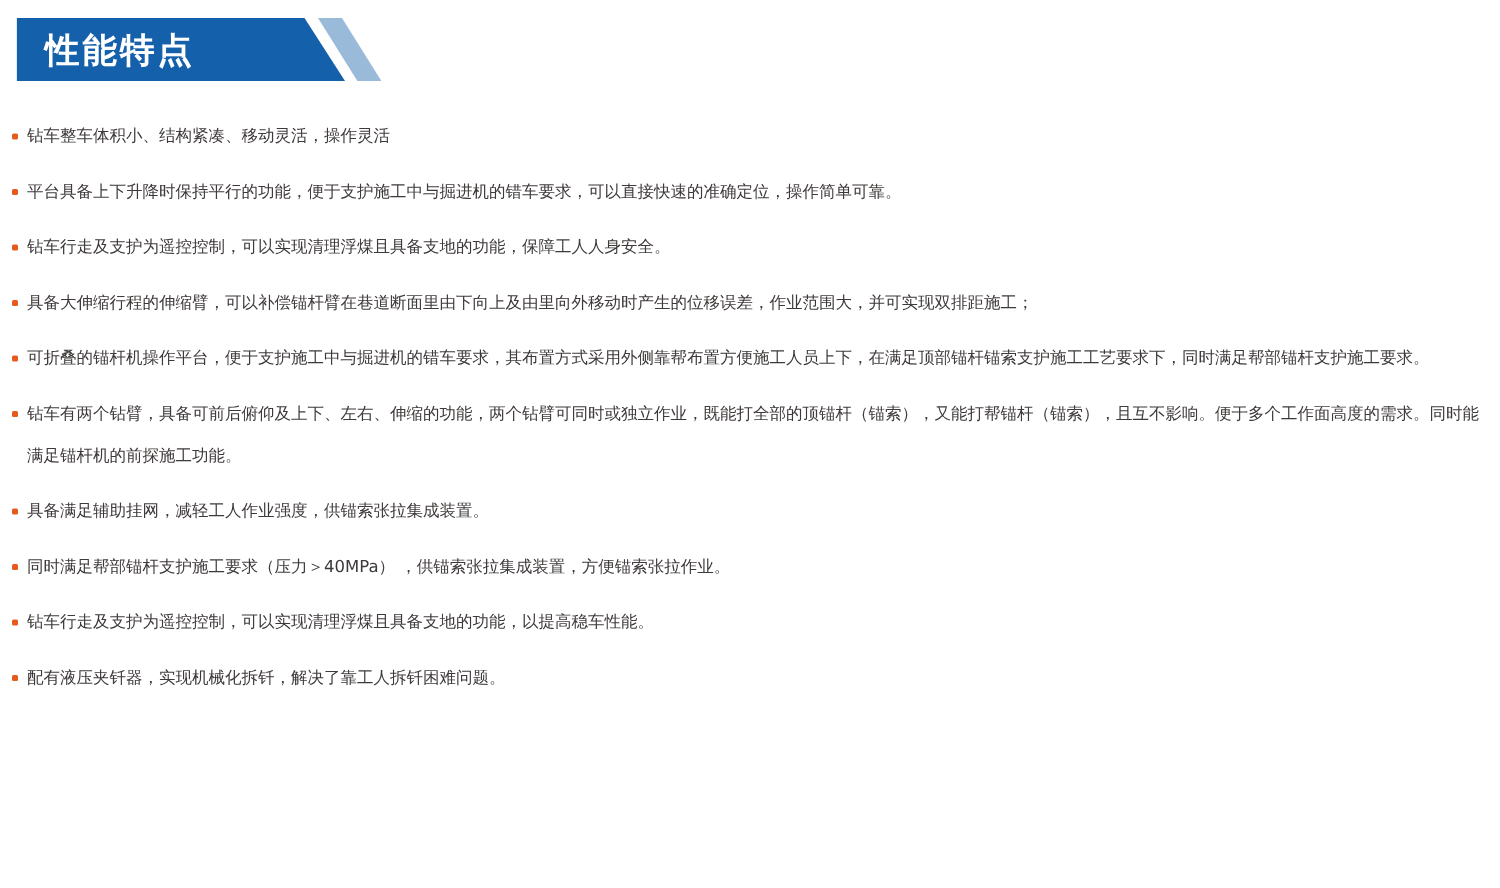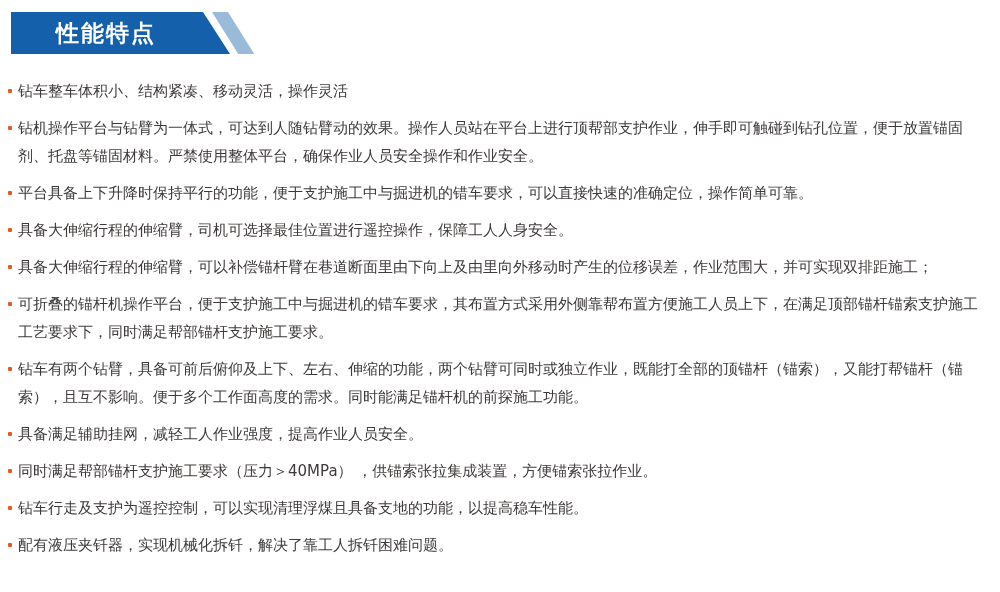--- a/index.html
+++ b/index.html
@@ -32,21 +32,21 @@
   .banner {
     position: absolute;
     left: 11px;
     top: 0;
     width: 220px;
     height: 42px;
     background: var(--banner);
     clip-path: polygon(0 0, 192px 0, 219px 100%, 0 100%);
     display: flex;
     align-items: center;
-    padding-left: 45px;
+    padding-left: 19px;
   }
   .banner-title {
     color: var(--title);
     font-size: 23px;
     font-weight: bold;
     letter-spacing: 2px;
     white-space: nowrap;
   }
   .banner-accent {
     position: absolute;
@@ -65,21 +65,21 @@
     width: 980px;
     margin: 0;
     padding: 0;
     list-style: none;
   }
   .feature-item {
     display: flex;
     align-items: flex-start;
     margin: 0 0 9px 0;
     color: var(--text);
-    font-size: 15px;
+    font-size: 11px;
     line-height: 28px;
   }
   .feature-item .dot {
     flex: none;
     width: 4px;
     height: 4px;
     border-radius: 1px;
     background: var(--bullet);
     margin: 12px 6px 0 0;
   }
@@ -98,45 +98,41 @@
     <div class="banner-accent"></div>
   </div>
 
   <ul class="features">
       <li class="feature-item">
         <span class="dot"></span>
         <span class="txt">钻车整车体积小、结构紧凑、移动灵活，操作灵活</span>
       </li>
       <li class="feature-item">
         <span class="dot"></span>
-        <span class="txt">钻机操作平台与钻臂为一体式，可达到人随钻臂动的效果。操作人员站在平台上进行顶帮部支护作业，伸手即可触碰到钻孔位置，便于放置锚固剂、托盘等锚固材料。严禁使用整体平台，确保作业人员安全操作和作业安全。</span>
-      </li>
-      <li class="feature-item">
-        <span class="dot"></span>
         <span class="txt">平台具备上下升降时保持平行的功能，便于支护施工中与掘进机的错车要求，可以直接快速的准确定位，操作简单可靠。</span>
       </li>
       <li class="feature-item">
         <span class="dot"></span>
-        <span class="txt">具备大伸缩行程的伸缩臂，司机可选择最佳位置进行遥控操作，保障工人人身安全。</span>
+        <span class="txt">钻车行走及支护为遥控控制，可以实现清理浮煤且具备支地的功能，保障工人人身安全。</span>
       </li>
       <li class="feature-item">
         <span class="dot"></span>
         <span class="txt">具备大伸缩行程的伸缩臂，可以补偿锚杆臂在巷道断面里由下向上及由里向外移动时产生的位移误差，作业范围大，并可实现双排距施工；</span>
       </li>
       <li class="feature-item">
         <span class="dot"></span>
         <span class="txt">可折叠的锚杆机操作平台，便于支护施工中与掘进机的错车要求，其布置方式采用外侧靠帮布置方便施工人员上下，在满足顶部锚杆锚索支护施工工艺要求下，同时满足帮部锚杆支护施工要求。</span>
       </li>
       <li class="feature-item">
         <span class="dot"></span>
         <span class="txt">钻车有两个钻臂，具备可前后俯仰及上下、左右、伸缩的功能，两个钻臂可同时或独立作业，既能打全部的顶锚杆（锚索），又能打帮锚杆（锚索），且互不影响。便于多个工作面高度的需求。同时能满足锚杆机的前探施工功能。</span>
       </li>
       <li class="feature-item">
         <span class="dot"></span>
-        <span class="txt">具备满足辅助挂网，减轻工人作业强度，提高作业人员安全。</span>
+        <span class="txt">具备满足辅助挂网，减轻工人作业强度，供锚索张拉集成装置。</span>
       </li>
       <li class="feature-item">
         <span class="dot"></span>
         <span class="txt">同时满足帮部锚杆支护施工要求（压力＞40MPa） ，供锚索张拉集成装置，方便锚索张拉作业。</span>
       </li>
       <li class="feature-item">
         <span class="dot"></span>
         <span class="txt">钻车行走及支护为遥控控制，可以实现清理浮煤且具备支地的功能，以提高稳车性能。</span>
       </li>
       <li class="feature-item">

